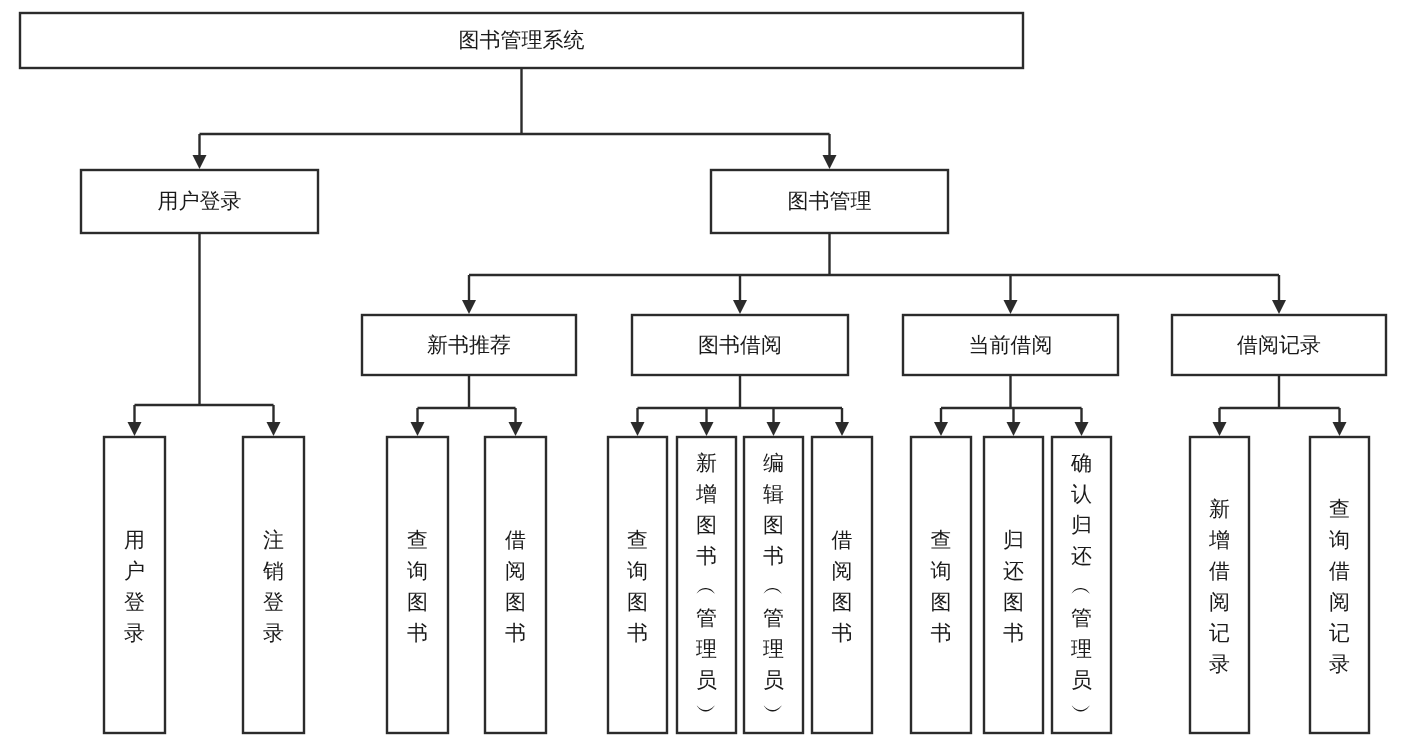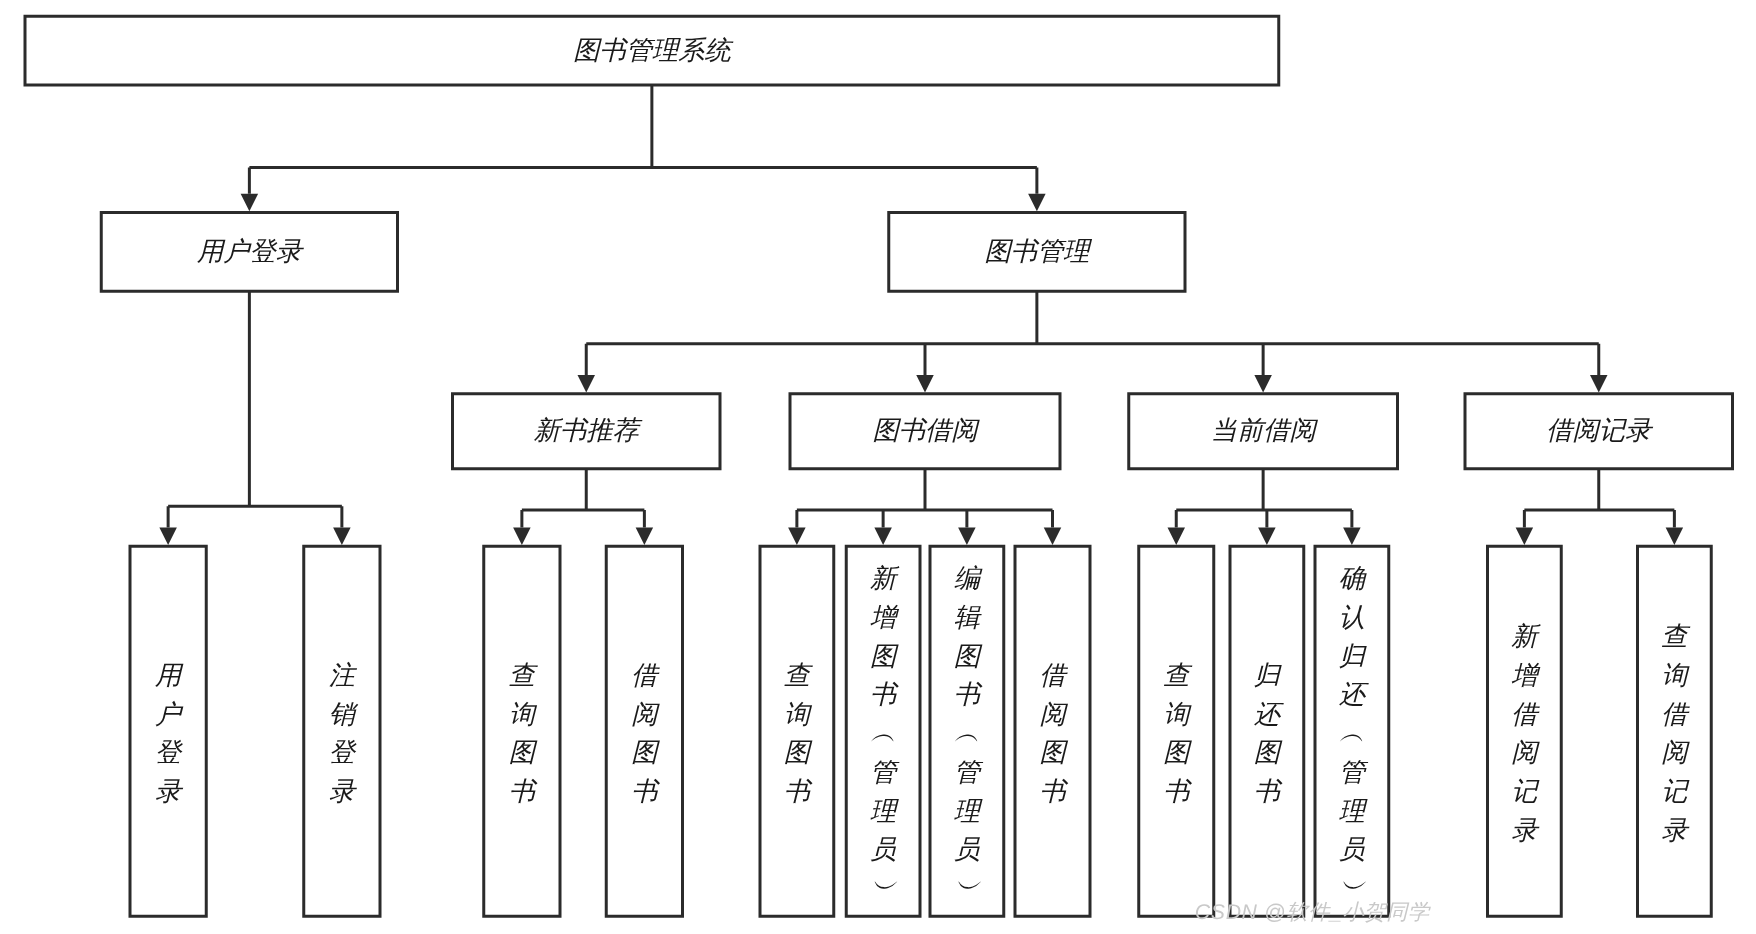--- a/index.html
+++ b/index.html
@@ -11,21 +11,20 @@
     width: 1405px;
     height: 747px;
     font-family: "Liberation Sans", "DejaVu Sans", sans-serif;
     overflow: hidden;
     position: relative;
   }
   #diagram-root {
     position: relative;
     width: 1156px;
     height: 747px;
-    font-style: italic;
   }
   svg#tree-svg {
     position: absolute;
     top: 0;
     left: 0;
     width: 1405px;
     height: 747px;
     display: block;
   }
   .node-box {
@@ -217,14 +216,13 @@
         <g>
           <rect x="1190" y="437" width="59" height="296" class="node-box"></rect>
           <text x="1219.5" y="516.18" class="node-label-v"><tspan x="1219.5" dy="0">新</tspan><tspan x="1219.5" dy="31">增</tspan><tspan x="1219.5" dy="31">借</tspan><tspan x="1219.5" dy="31">阅</tspan><tspan x="1219.5" dy="31">记</tspan><tspan x="1219.5" dy="31">录</tspan></text>
         </g>
         <g>
           <rect x="1310" y="437" width="59" height="296" class="node-box"></rect>
           <text x="1339.5" y="516.18" class="node-label-v"><tspan x="1339.5" dy="0">查</tspan><tspan x="1339.5" dy="31">询</tspan><tspan x="1339.5" dy="31">借</tspan><tspan x="1339.5" dy="31">阅</tspan><tspan x="1339.5" dy="31">记</tspan><tspan x="1339.5" dy="31">录</tspan></text>
         </g>
       </g>
   </svg>
-  <div class="watermark">CSDN @软件_小贺同学</div>
 </div>
 
 </body></html>

